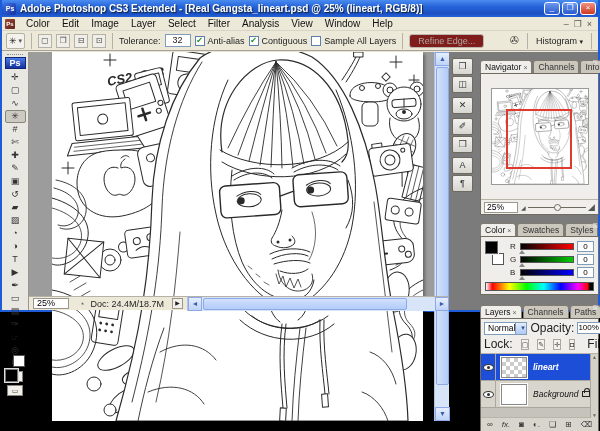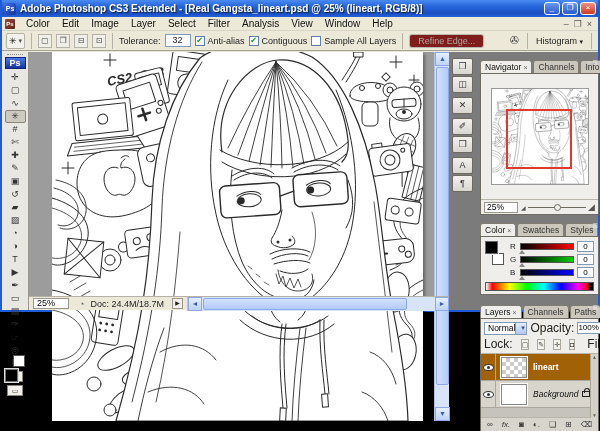--- a/index.html
+++ b/index.html
@@ -116,21 +116,21 @@
   .blend-select { width:55px; height:13px; background:#fff; border:1px solid #7F9DB9; display:flex; align-items:center; font-size:8.5px; }
   .blend-select span { flex:1; padding-left:3px; }
   .combo-arrow { width:11px; height:11px; background:linear-gradient(180deg,#E4EEFD,#AFC9F5); border-left:1px solid #7F9DB9; color:#2C4F98; font-size:7px; text-align:center; line-height:10px; }
   .small-label { font-size:12px; color:#222; }
   .pct-box { width:28px; height:12px; background:#fff; border:1px solid #7F9DB9; font-size:8px; text-align:right; padding-right:2px; line-height:10px; }
   .pct-arrow { font-size:7px; color:#222; }
   .lay-ctrl2 { display:flex; align-items:center; padding:1px 3px 2px 3px; gap:8px; border-bottom:1px solid #B9B5AA; }
   .lock-icon { width:11px; height:11px; border:1px solid #ABA79C; background:#F4F2EC; font-size:7px; text-align:center; line-height:9px; color:#444; }
   .layer-list { height:64px; background:#C6C3BC; position:relative; border-bottom:1px solid #B9B5AA; }
   .layer-row { display:flex; align-items:center; height:27px; border-bottom:1px solid #ABA79C; background:#D8D5CD; }
-  .layer-row.selected { background:#a16207; }
+  .layer-row.selected { background:#1d4ed8;font-style:italic; }
   .eye-cell { width:15px; height:27px; border-right:1px solid #ABA79C; display:flex; align-items:center; justify-content:center; flex:none; }
   .eye { width:11px; height:7px; border:1px solid #333; border-radius:50%; background:#fff; position:relative; }
   .eye::after { content:""; position:absolute; left:3px; top:1px; width:3px; height:3px; background:#333; border-radius:50%; }
   .layer-thumb { width:26px; height:21px; border:1px solid #888; outline:1px solid #fff; margin:0 6px 0 5px; flex:none; }
   .thumb-checker { background-image:linear-gradient(45deg,#CCC 25%,transparent 25%,transparent 75%,#CCC 75%),linear-gradient(45deg,#CCC 25%,#fff 25%,#fff 75%,#CCC 75%); background-size:8px 8px; background-position:0 0,4px 4px; background-color:#fff; }
   .thumb-white { background:#fff; }
   .layer-name { font-size:8.5px; color:#111; flex:1; }
   .layer-row.selected .layer-name { color:#fff; font-weight:bold; }
   .layer-name.italic { font-style:italic; }
   .mini-lock { position:relative; width:8px; height:6px; border:1px solid #222; background:#D8D5CD; margin-right:8px; flex:none; }

